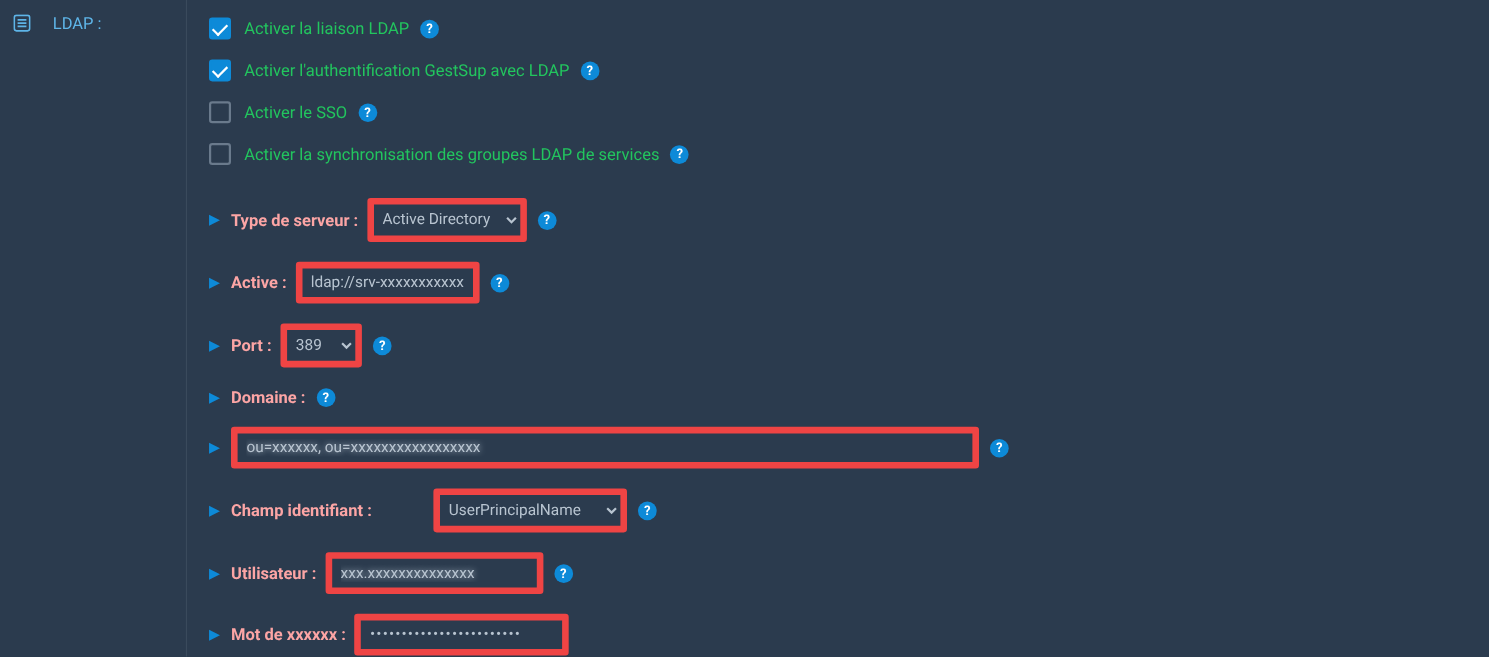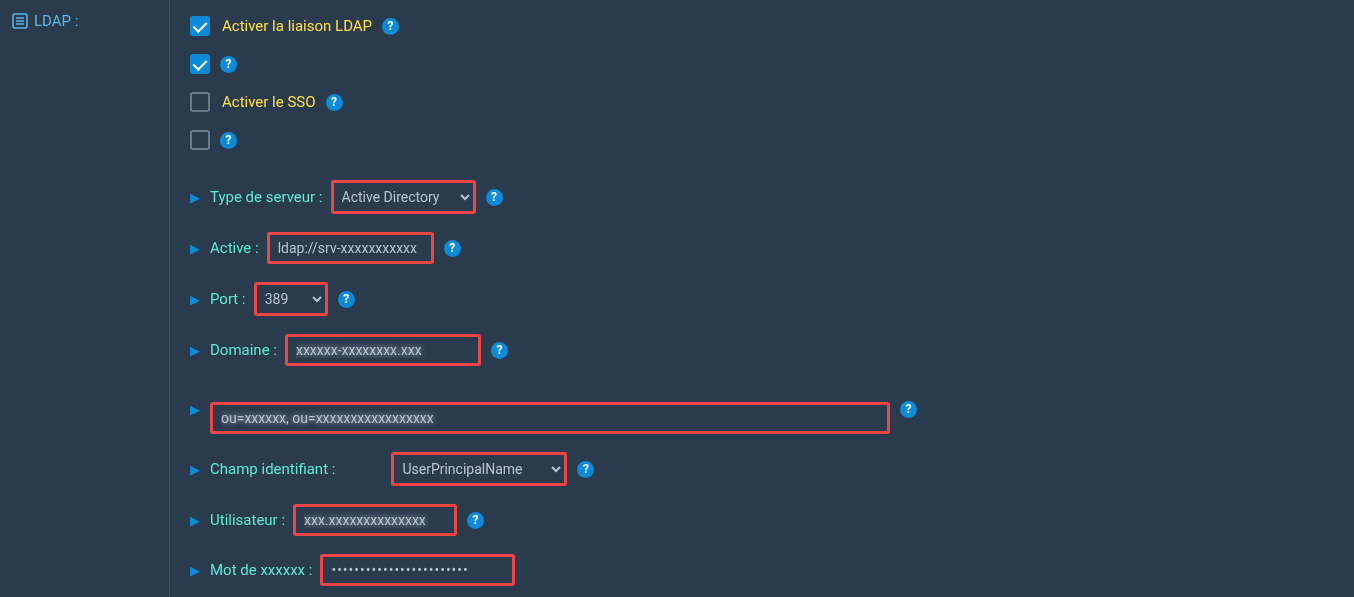--- a/index.html
+++ b/index.html
@@ -22,21 +22,21 @@
     }
     .sidebar {
       width: 170px;
       padding: 12px 0 0 12px;
       border-right: 1px solid #3a4a5c;
     }
     .sidebar-title {
       color: #5eb5e8;
       display: flex;
       align-items: center;
-      gap: 6px;
+      gap: 20px;
       font-size: 15px;
     }
     .main {
       flex: 1;
       padding: 16px 20px;
     }
     .row {
       display: flex;
       align-items: center;
       margin-bottom: 18px;
@@ -61,21 +61,21 @@
     .checkbox.checked::after {
       content: "";
       width: 6px;
       height: 11px;
       border: solid white;
       border-width: 0 2px 2px 0;
       transform: rotate(45deg);
       margin-top: -2px;
     }
     .label-text {
-      color: #fde047;
+      color: #22c55e;
       margin-left: 4px;
     }
     .help-icon {
       display: inline-flex;
       align-items: center;
       justify-content: center;
       width: 17px;
       height: 17px;
       background: #0d8ad8;
       border-radius: 50%;
@@ -86,39 +86,40 @@
       flex-shrink: 0;
       margin-left: 2px;
     }
     .caret {
       color: #0d8ad8;
       font-size: 13px;
       margin-right: 2px;
       flex-shrink: 0;
     }
     .field-label {
-      color: #5eead4;
+      color: #fca5a5;
       white-space: nowrap;
+      font-weight: bold;
     }
     select, input[type="text"], input[type="password"] {
       background: #2b3b4e;
       color: #b8c4d0;
-      border: 3px solid #ef4444;
+      border: 6px solid #ef4444;
       border-radius: 3px;
       padding: 5px 8px;
       font-size: 14px;
       font-family: inherit;
     }
     select {
       padding: 5px 4px;
     }
     .input-server { width: 167px; }
     .input-domain { width: 196px; }
-    .input-user-location { width: 680px; margin-top: 18px; }
-    .input-user { width: 164px; }
+    .input-user-location { width: 680px; }
+    .input-user { width: 198px; }
     .input-password { width: 195px; letter-spacing: 1px; }
     .select-servertype { width: 145px; }
     .select-port { width: 74px; }
     .select-identfield { width: 176px; margin-left: 48px; }
     .select-disable { width: 84px; }
     .blurred {
       color: transparent;
       text-shadow: 0 0 6px #b8c4d0;
     }
     .list-icon {
@@ -149,31 +150,33 @@
   <div class="main">
 
     <div class="row">
       <span class="checkbox checked"></span>
       <span class="label-text">Activer la liaison LDAP</span>
       <span class="help-icon">?</span>
     </div>
 
     <div class="row">
       <span class="checkbox checked"></span>
+      <span class="label-text">Activer l'authentification GestSup avec LDAP</span>
       <span class="help-icon">?</span>
     </div>
 
     <div class="row">
       <span class="checkbox"></span>
       <span class="label-text">Activer le SSO</span>
       <span class="help-icon">?</span>
     </div>
 
     <div class="row">
       <span class="checkbox"></span>
+      <span class="label-text">Activer la synchronisation des groupes LDAP de services</span>
       <span class="help-icon">?</span>
     </div>
 
     <div class="divider-space"></div>
 
     <div class="row">
       <span class="caret">▶</span>
       <span class="field-label">Type de serveur :</span>
       <select class="select-servertype">
         <option>Active Directory</option>
@@ -193,21 +196,20 @@
       <span class="field-label">Port :</span>
       <select class="select-port">
         <option>389</option>
       </select>
       <span class="help-icon">?</span>
     </div>
 
     <div class="row">
       <span class="caret">▶</span>
       <span class="field-label">Domaine :</span>
-      <input type="text" class="input-domain blurred" value="xxxxxx-xxxxxxxx.xxx" style="">
       <span class="help-icon">?</span>
     </div>
 
     <div class="row">
       <span class="caret">▶</span>
       <input type="text" class="input-user-location blurred" value="ou=xxxxxx, ou=xxxxxxxxxxxxxxxxx" style="">
       <span class="help-icon">?</span>
     </div>
 
     <div class="row">

